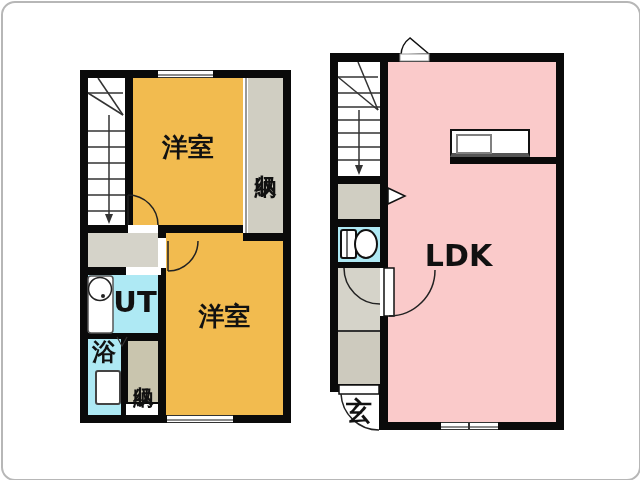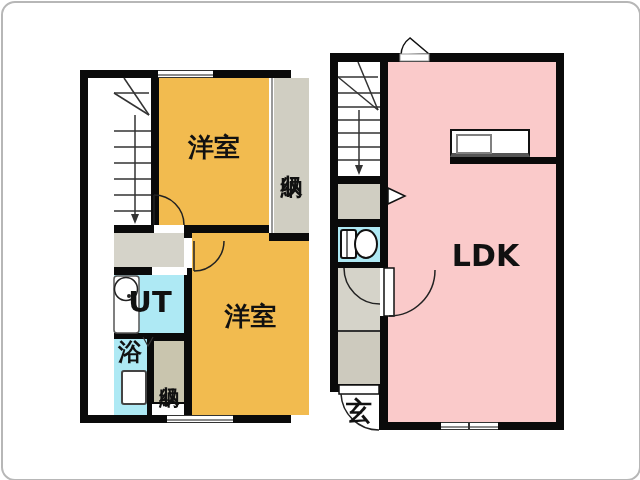--- a/index.html
+++ b/index.html
@@ -27,21 +27,21 @@
 
 <div id="frame"></div>
 
 <div class="plan" style="left:80px;top:70px;width:211px;height:353px;">
 
   <div class="wall" style="left:0;top:0;width:211px;height:8px;"></div>
   <div class="wall" style="left:0;top:345px;width:211px;height:8px;"></div>
   <div class="wall" style="left:0;top:0;width:8px;height:353px;"></div>
   <div class="wall" style="left:203px;top:0;width:8px;height:353px;"></div>
 
-  <div class="abs" style="left:8px;top:8px;width:195px;height:337px;margin-left:26px;">
+  <div class="abs" style="left:8px;top:8px;width:195px;height:337px;">
 
     <div class="fill" style="left:45px;top:0;width:110px;height:147px;background:#F2BB4F;"></div>
     <div class="fill" style="left:160px;top:0;width:35px;height:155px;background:#D0CEC2;"></div>
     <div class="fill" style="left:0;top:155px;width:70px;height:34px;background:#D5D3C9;"></div>
     <div class="fill" style="left:78px;top:155px;width:117px;height:182px;background:#F2BB4F;"></div>
     <div class="fill" style="left:0;top:197px;width:72px;height:58px;background:#AEE9F4;"></div>
     <div class="fill" style="left:0;top:261px;width:33px;height:76px;background:#AEE9F4;"></div>
     <div class="fill" style="left:38px;top:261px;width:34px;height:65px;background:#C9C5AE;border:2.5px solid #0a0a0a;box-sizing:border-box;"></div>
 
     <div class="wall" style="left:37px;top:0;width:8px;height:155px;"></div>
@@ -83,21 +83,21 @@
         <circle cx="15" cy="218" r="2" fill="#222"></circle>
       </g>
       <path d="M29,259 L34,268 L39,259" stroke="#333" stroke-width="1.2" fill="none"></path>
       <rect x="8" y="293" width="24" height="33" rx="2" fill="#fff" stroke="#444" stroke-width="2"></rect>
     </svg>
 
     <div class="lbl" style="left:45px;top:36px;width:110px;height:66px;flex-direction:column;font-size:26px;">
       <span>洋室</span>
     </div>
     <div class="lbl vtext" style="left:162px;top:42px;width:31px;height:76px;font-size:22px;">収納</div>
-    <div class="lbl" style="left:10px;top:208px;width:52px;height:34px;font-size:29px;">UT</div>
+    <div class="lbl" style="left:21px;top:208px;width:52px;height:34px;font-size:29px;">UT</div>
     <div class="lbl" style="left:0px;top:260px;width:32px;height:30px;font-size:24px;">浴</div>
     <div class="lbl vtext" style="left:40px;top:266px;width:30px;height:56px;font-size:20px;">収納</div>
     <div class="lbl" style="left:78px;top:205px;width:117px;height:66px;flex-direction:column;font-size:26px;">
       <span>洋室</span>
     </div>
   </div>
 
   <div class="window" style="left:78px;top:0;width:55px;height:8px;">
       <div class="mid"></div>
     </div>
@@ -155,21 +155,21 @@
     <g>
       <rect x="9" y="332" width="40" height="9" fill="#fff" stroke="#111" stroke-width="1.5"></rect>
       <path d="M11,341 A38,38 0 0 0 49,377" stroke="#222" stroke-width="1.5" fill="none"></path>
     </g>
     <g>
       <path d="M71,2 A22,22 0 0 1 80,-15 L99,1 Z" fill="#fff" stroke="#111" stroke-width="1.5"></path>
       <rect x="70" y="1" width="29" height="7" fill="#fff" stroke="#999" stroke-width="1"></rect>
     </g>
   </svg>
 
-  <div class="lbl" style="left:88px;top:157px;width:135px;height:92px;flex-direction:column;font-size:30px;">
+  <div class="lbl" style="left:61px;top:157px;width:135px;height:92px;flex-direction:column;font-size:30px;">
     <span>LDK</span>
   </div>
   <div class="lbl" style="left:12px;top:342px;width:34px;height:32px;font-size:26px;">玄</div>
 
   <div class="window" style="left:111px;top:369px;width:57px;height:8px;">
     <div class="mid"></div>
     <div style="position:absolute;left:47%;top:0;bottom:0;width:2px;background:#333;"></div>
   </div>
 </div>
 

